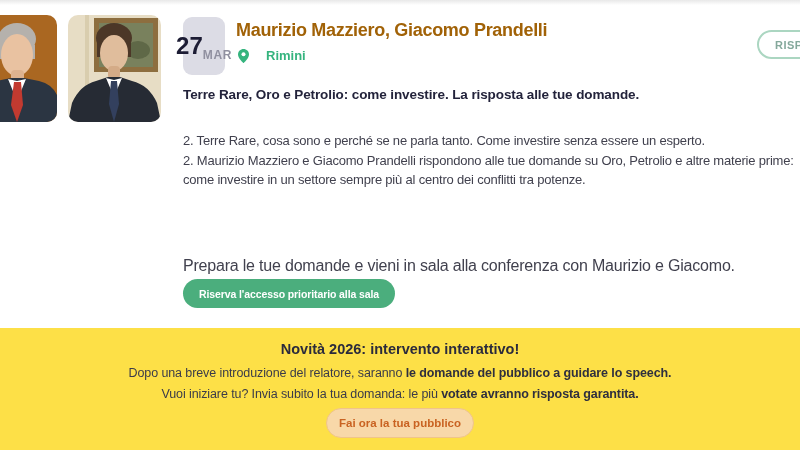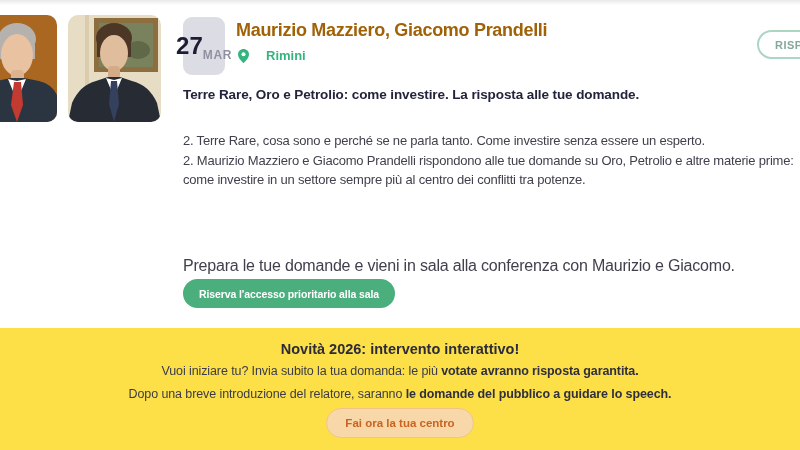--- a/index.html
+++ b/index.html
@@ -109,18 +109,18 @@
     <div class="line">2. Maurizio Mazziero e Giacomo Prandelli rispondono alle tue domande su Oro, Petrolio e altre materie prime:</div>
     <div class="line">come investire in un settore sempre più al centro dei conflitti tra potenze.</div>
   </div>
 
   <div class="closing">Prepara le tue domande e vieni in sala alla conferenza con Maurizio e Giacomo.</div>
 
   <button class="reserve-btn">Riserva l'accesso prioritario alla sala</button>
 
   <section class="banner">
     <h3 class="banner-heading">Novità 2026: intervento interattivo!</h3>
+    <p class="banner-line l1"><span>Dopo una breve introduzione del relatore, saranno </span><strong>le domande del pubblico a guidare lo speech.</strong></p>
     <p class="banner-line l2"><span>Vuoi iniziare tu? Invia subito la tua domanda: le più </span><strong>votate avranno risposta garantita.</strong></p>
-    <p class="banner-line l1"><span>Dopo una breve introduzione del relatore, saranno </span><strong>le domande del pubblico a guidare lo speech.</strong></p>
-    <button class="cta-btn">Fai ora la tua centro</button>
+    <button class="cta-btn">Fai ora la tua pubblico</button>
   </section>
 
 </div>
 
 </body></html>

